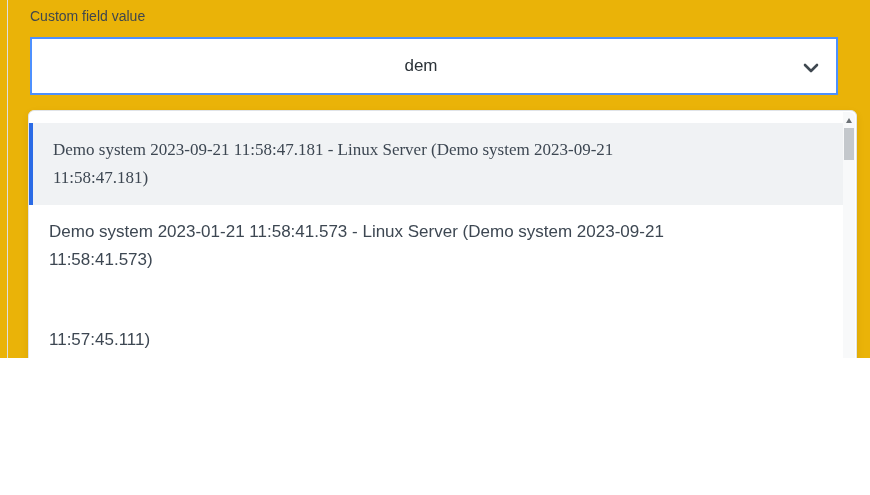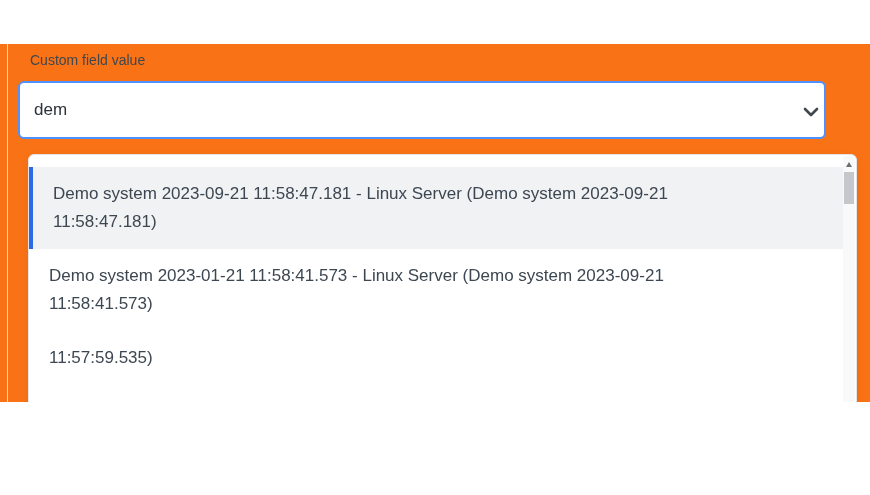--- a/index.html
+++ b/index.html
@@ -1,23 +1,22 @@
 <!DOCTYPE html>
 <html><head>
 <meta charset="utf-8">
 <style>
   html, body { margin: 0; padding: 0; background: #fff; }
   .screen {
     position: relative;
     width: 870px;
     height: 358px;
     overflow: hidden;
-    background: #f97316;
+    background: #eab308;
     font-family: "Liberation Sans", sans-serif;
-    margin-top: 44px;
   }
 
   
   .edge-line {
     position: absolute;
     left: 7px; top: 0;
     width: 1px; height: 478px;
     background: #dcdfe2;
   }
   .edge-block {
@@ -30,31 +29,32 @@
   .field-label {
     position: absolute;
     left: 30px; top: 7px;
     font-size: 14px;
     line-height: 18px;
     color: #3f474e;
   }
 
   .combo-input {
     position: absolute;
-    left: 18px; top: 37px;
+    left: 30px; top: 37px;
     width: 808px; height: 58px;
     box-sizing: border-box;
     border: 2px solid #4d90fe;
-    border-radius: 6px;
+    border-radius: 0;
     background: #fff;
     padding: 0 40px 0 14px;
     font-family: "Liberation Sans", sans-serif;
     font-size: 17px;
     color: #2b3238;
     outline: none;
+    text-align: center;
   }
 
   .chevron-wrap {
     position: absolute;
     left: 801px; top: 58px;
     width: 20px; height: 20px;
     cursor: pointer;
   }
 
   .dropdown-panel {
@@ -81,20 +81,21 @@
     padding: 13px 20px;
     font-size: 17px;
     line-height: 28px;
     color: #3d4752;
     cursor: pointer;
     background: #fff;
   }
   .option.active {
     background: #f0f2f4;
     border-left: 4px solid #2b6be6;
+    font-family: Liberation Serif, serif;
   }
   .option .line { white-space: nowrap; }
 
   
   .scrollbar-track {
     position: absolute;
     top: 1px; right: 1px; bottom: 0;
     width: 12px;
     background: #f8f9fa;
     border-top-right-radius: 6px;
@@ -142,21 +143,20 @@
         <div class="line">11:58:47.181)</div>
       </div>
 
       <div class="option">
         <div class="line">Demo system 2023-01-21 11:58:41.573 - Linux Server (Demo system 2023-09-21</div>
         <div class="line">11:58:41.573)</div>
       </div>
 
 
       <div class="option">
-        <div class="line">11:57:59.535)</div>
       </div>
 
       <div class="option">
         <div class="line">11:57:45.111)</div>
       </div>
 
     </div>
 
     <div class="scrollbar-track">
       <div class="scroll-arrow-up"></div>

